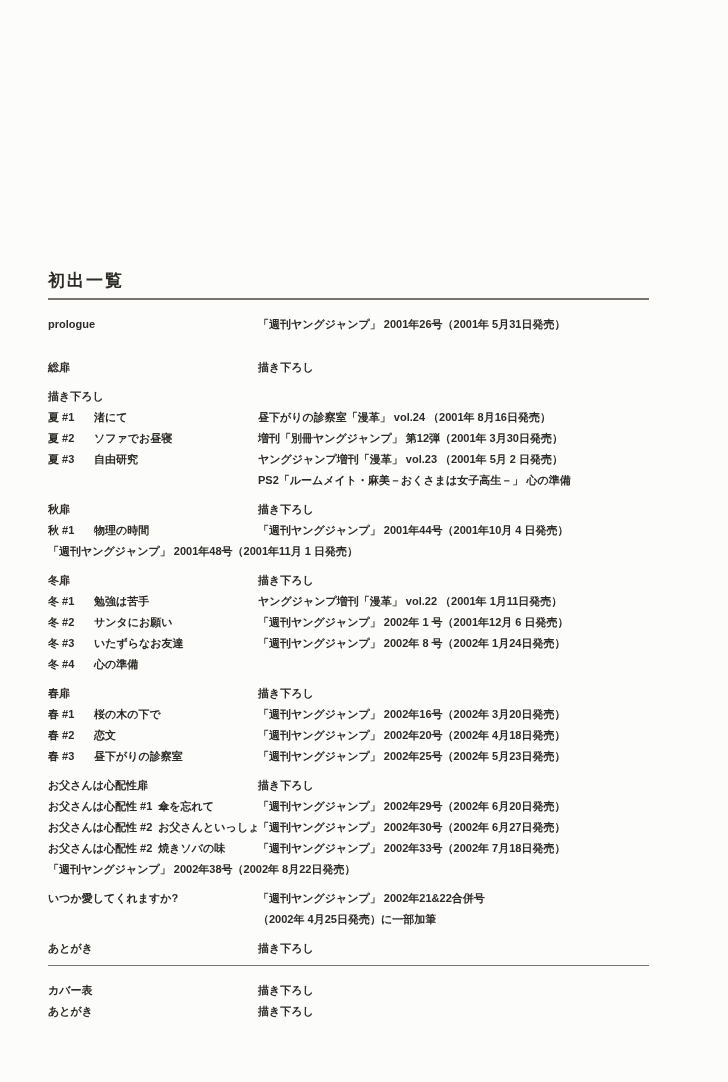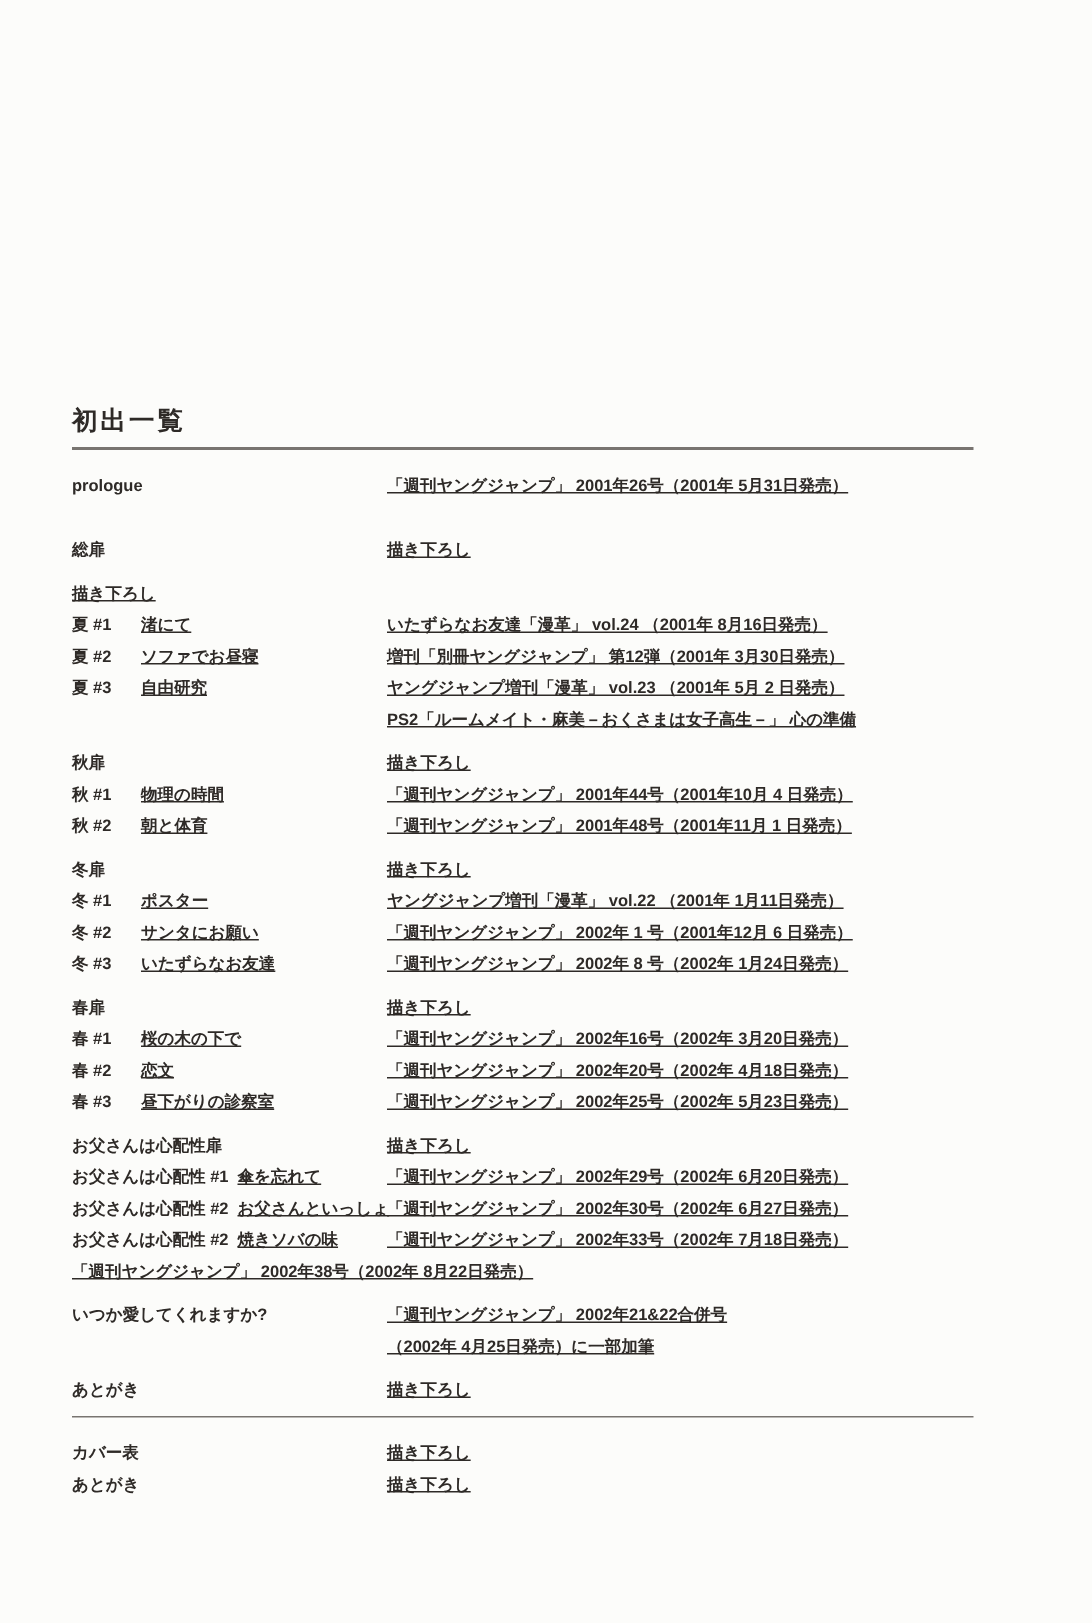--- a/index.html
+++ b/index.html
@@ -29,21 +29,20 @@
     line-height: 22px;
   }
   .title-rule {
     height: 0;
     border: 0;
     border-top: 2px solid #787470;
     margin: 6px 0 14px 0;
   }
   .section {
     margin-bottom: 8px;
-    text-decoration: underline;
   }
   .section:first-child {
     margin-bottom: 22px;
   }
   .row {
     display: grid;
     grid-template-columns: 210px 1fr;
     font-size: 11px;
     font-weight: 700;
     line-height: 21px;
@@ -84,21 +83,21 @@
           <div class="cell-left"><span class="label">総扉</span><span class="etitle"></span></div>
           <div class="cell-right">描き下ろし</div>
         </div>
       </div>
       <div class="section">
         <div class="row">
           <div class="cell-right">描き下ろし</div>
         </div>
         <div class="row">
           <div class="cell-left"><span class="label">夏 #1</span><span class="etitle">渚にて</span></div>
-          <div class="cell-right">いたずらなお友達「漫革」 vol.24 （2001年 8月16日発売）</div>
+          <div class="cell-right">昼下がりの診察室「漫革」 vol.24 （2001年 8月16日発売）</div>
         </div>
         <div class="row">
           <div class="cell-left"><span class="label">夏 #2</span><span class="etitle">ソファでお昼寝</span></div>
           <div class="cell-right">増刊「別冊ヤングジャンプ」 第12弾（2001年 3月30日発売）</div>
         </div>
         <div class="row">
           <div class="cell-left"><span class="label">夏 #3</span><span class="etitle">自由研究</span></div>
           <div class="cell-right">ヤングジャンプ増刊「漫革」 vol.23 （2001年 5月 2 日発売）</div>
         </div>
         <div class="row">
@@ -109,42 +108,42 @@
       <div class="section">
         <div class="row">
           <div class="cell-left"><span class="label">秋扉</span><span class="etitle"></span></div>
           <div class="cell-right">描き下ろし</div>
         </div>
         <div class="row">
           <div class="cell-left"><span class="label">秋 #1</span><span class="etitle">物理の時間</span></div>
           <div class="cell-right">「週刊ヤングジャンプ」 2001年44号（2001年10月 4 日発売）</div>
         </div>
         <div class="row">
-          <div class="cell-left"><span class="label">秋 #2</span><span class="etitle">朝と体育</span></div>
           <div class="cell-right">「週刊ヤングジャンプ」 2001年48号（2001年11月 1 日発売）</div>
         </div>
       </div>
       <div class="section">
         <div class="row">
           <div class="cell-left"><span class="label">冬扉</span><span class="etitle"></span></div>
           <div class="cell-right">描き下ろし</div>
         </div>
         <div class="row">
-          <div class="cell-left"><span class="label">冬 #1</span><span class="etitle">ポスター</span></div>
+          <div class="cell-left"><span class="label">冬 #1</span><span class="etitle">勉強は苦手</span></div>
           <div class="cell-right">ヤングジャンプ増刊「漫革」 vol.22 （2001年 1月11日発売）</div>
         </div>
         <div class="row">
           <div class="cell-left"><span class="label">冬 #2</span><span class="etitle">サンタにお願い</span></div>
           <div class="cell-right">「週刊ヤングジャンプ」 2002年 1 号（2001年12月 6 日発売）</div>
         </div>
         <div class="row">
           <div class="cell-left"><span class="label">冬 #3</span><span class="etitle">いたずらなお友達</span></div>
           <div class="cell-right">「週刊ヤングジャンプ」 2002年 8 号（2002年 1月24日発売）</div>
         </div>
         <div class="row">
+          <div class="cell-left"><span class="label">冬 #4</span><span class="etitle">心の準備</span></div>
         </div>
       </div>
       <div class="section">
         <div class="row">
           <div class="cell-left"><span class="label">春扉</span><span class="etitle"></span></div>
           <div class="cell-right">描き下ろし</div>
         </div>
         <div class="row">
           <div class="cell-left"><span class="label">春 #1</span><span class="etitle">桜の木の下で</span></div>
           <div class="cell-right">「週刊ヤングジャンプ」 2002年16号（2002年 3月20日発売）</div>

